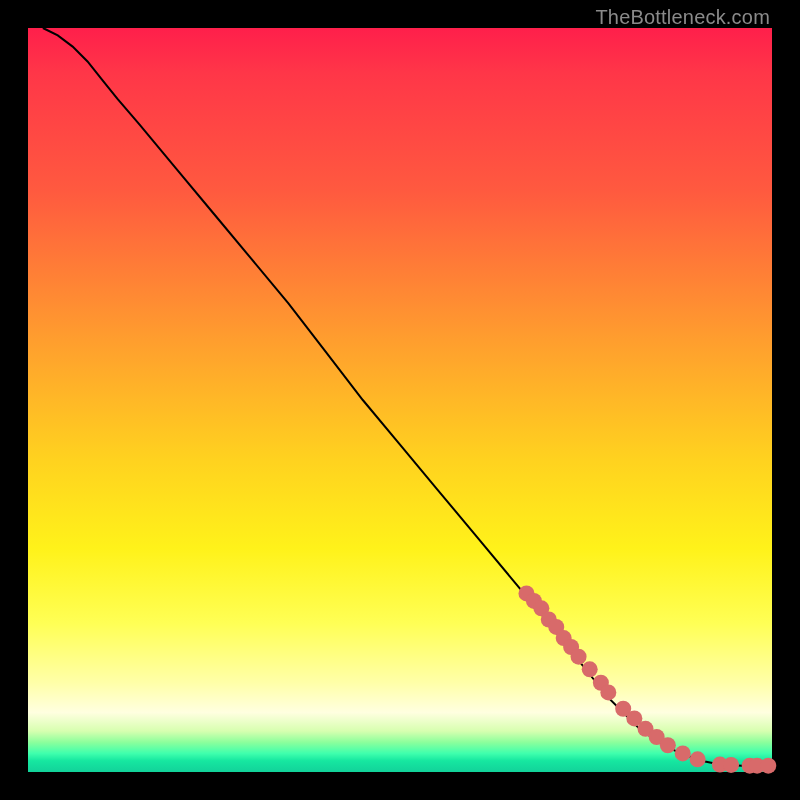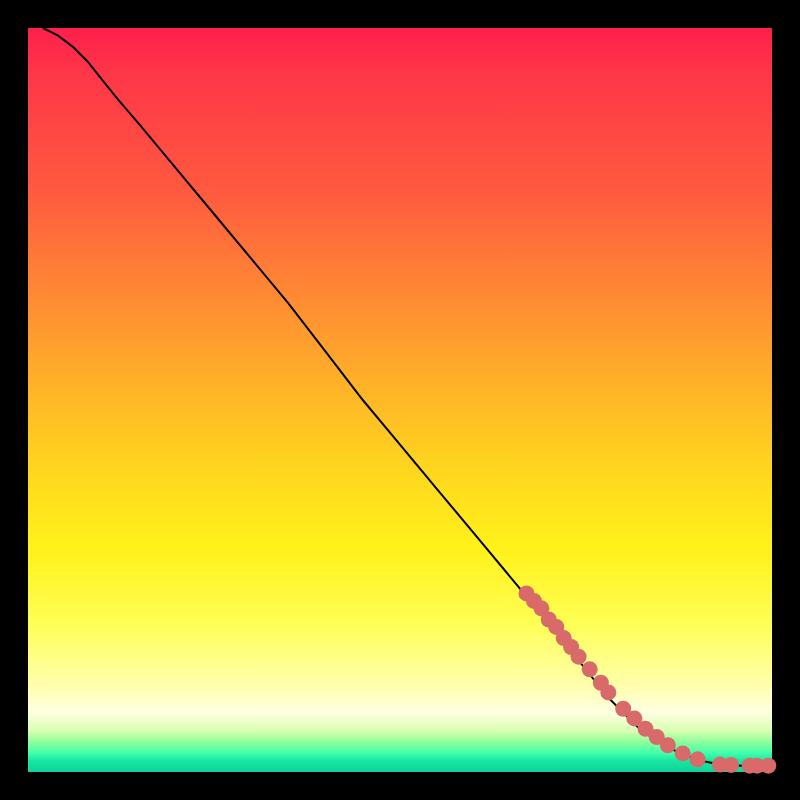--- a/index.html
+++ b/index.html
@@ -97,13 +97,14 @@
           <circle cx="654.72" cy="725.40" r="8" class="dot"></circle>
           <circle cx="669.60" cy="731.35" r="8" class="dot"></circle>
           <circle cx="691.92" cy="736.56" r="8" class="dot"></circle>
           <circle cx="703.08" cy="736.93" r="8" class="dot"></circle>
           <circle cx="721.68" cy="737.68" r="8" class="dot"></circle>
           <circle cx="729.12" cy="737.68" r="8" class="dot"></circle>
           <circle cx="740.28" cy="737.68" r="8" class="dot"></circle>
         </g>
     </svg>
   </div>
+  <div class="watermark">TheBottleneck.com</div>
 </div>
 
 </body></html>

